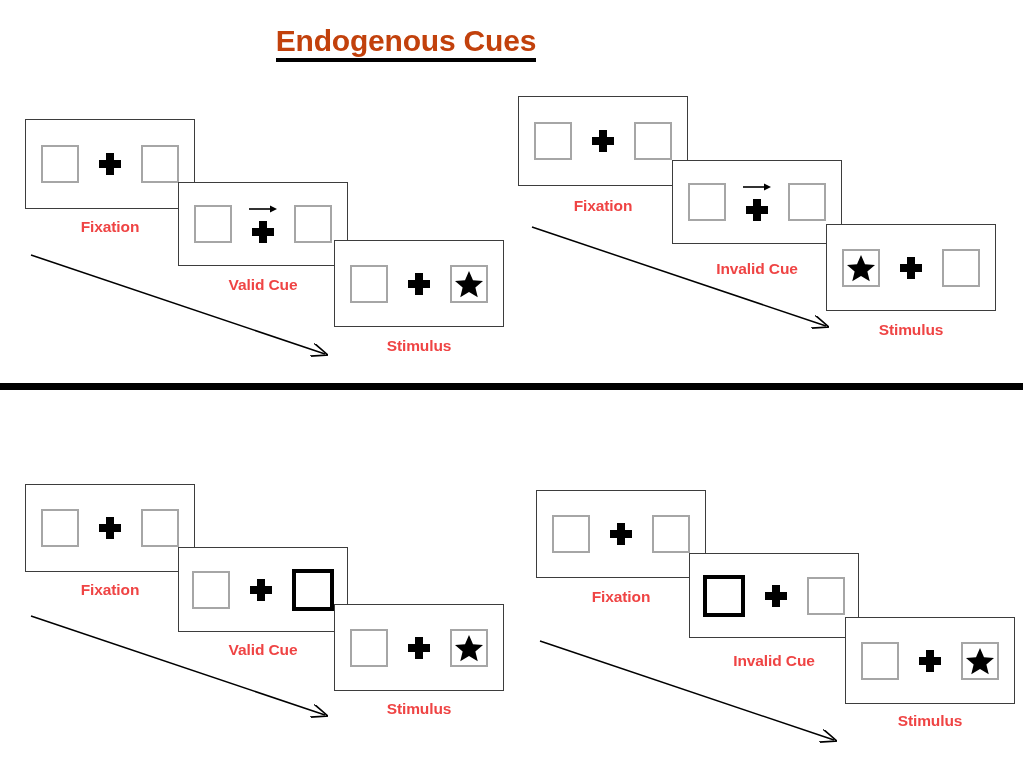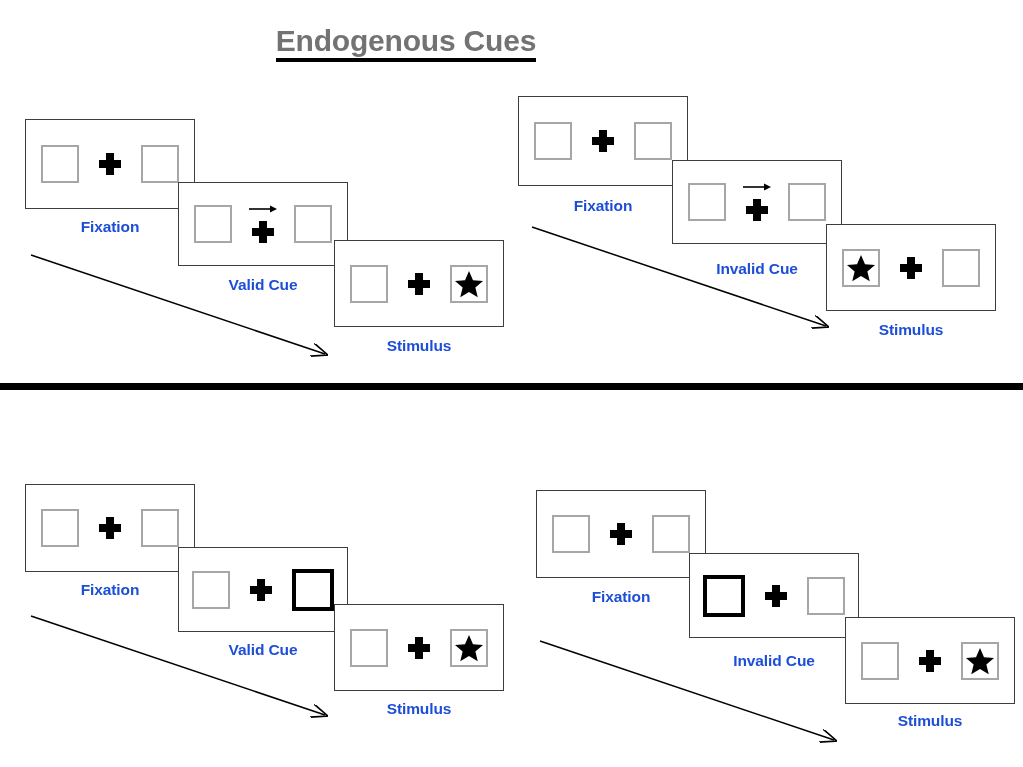--- a/index.html
+++ b/index.html
@@ -22,21 +22,21 @@
 
   
   .section-title {
     position: absolute;
     left: 0;
     width: 812px;
     text-align: center;
     font-size: 30px;
     font-weight: bold;
     letter-spacing: -0.2px;
-    color: #737373;
+    color: #c2410c;
   }
   .section-title span {
     display: inline-block;
     border-bottom: 4px solid #000000;
     padding-bottom: 1px;
     line-height: 1.05;
   }
 
   
   .divider {
@@ -138,21 +138,21 @@
     width: 30px;
     height: 30px;
     display: block;
   }
 
   
   .caption {
     position: absolute;
     font-size: 15.5px;
     font-weight: bold;
-    color: #1d4ed8;
+    color: #ef4444;
     white-space: nowrap;
     z-index: 8;
     letter-spacing: -0.1px;
   }
 
   
   .flow-arrow {
     position: absolute;
     z-index: 2;
     overflow: visible;

